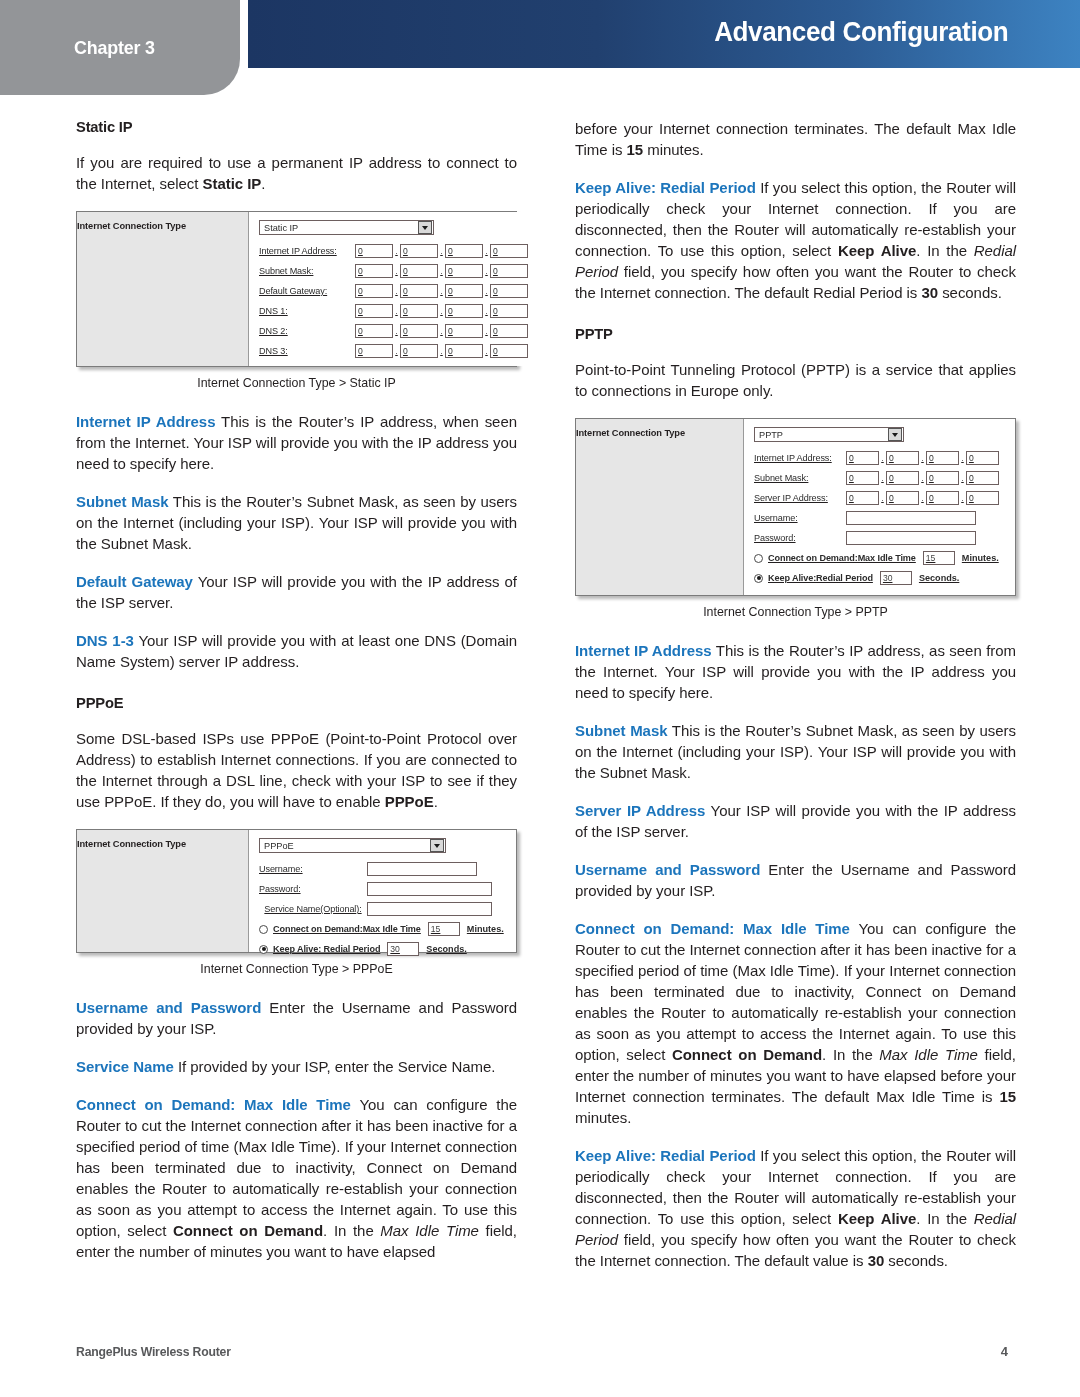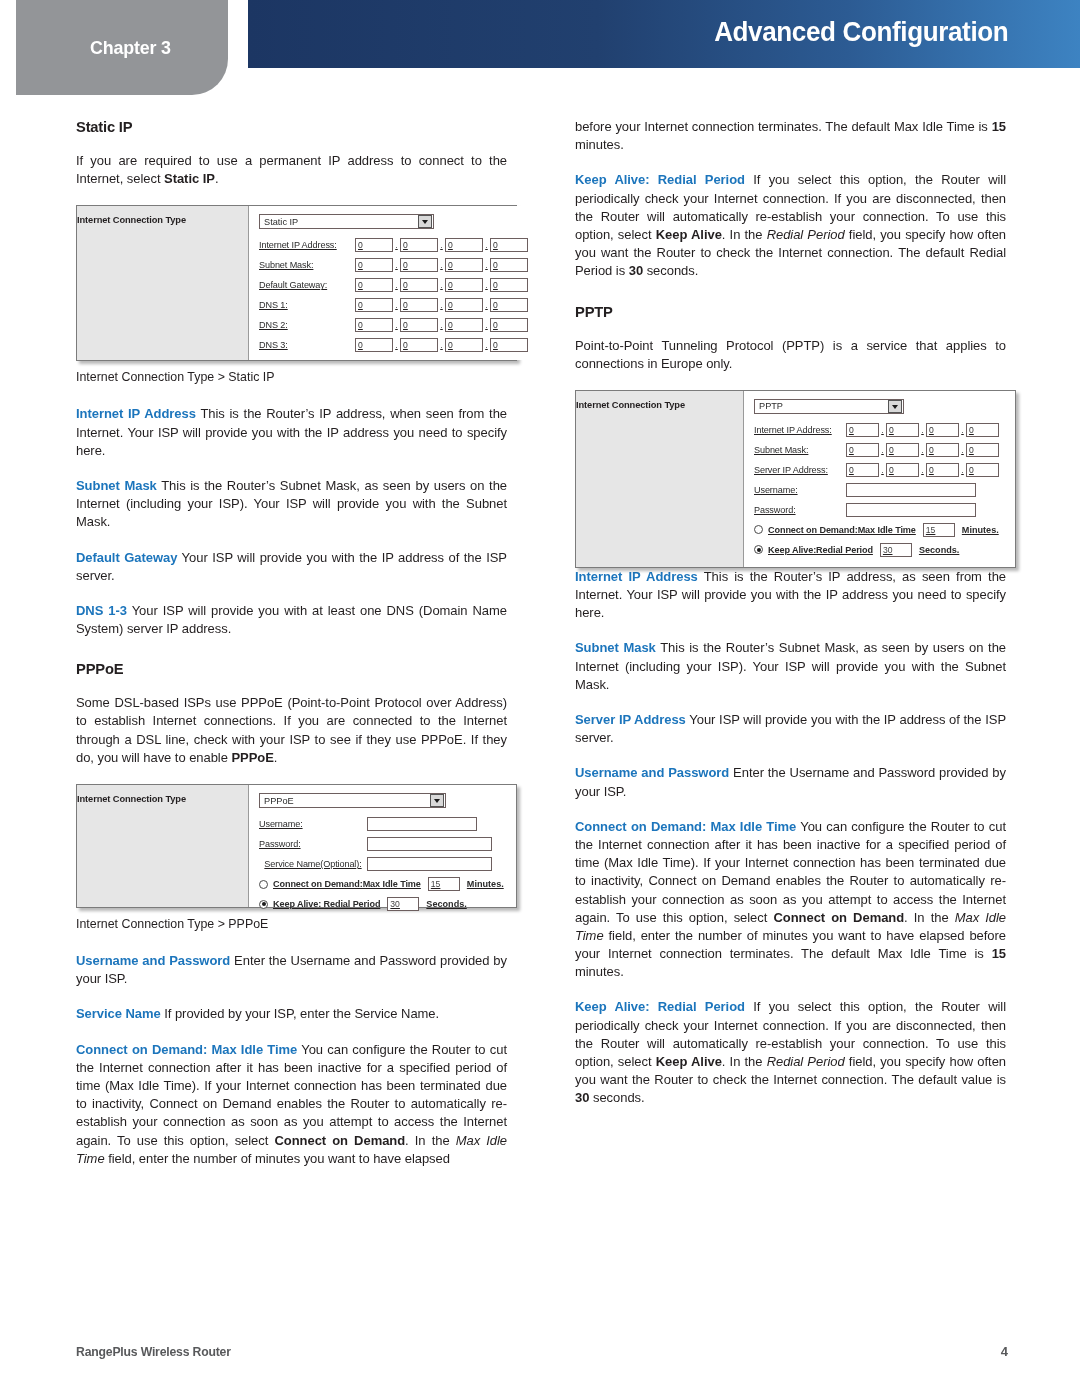--- a/index.html
+++ b/index.html
@@ -30,22 +30,22 @@
     font-size: 28px;
     font-weight: bold;
     color: #ffffff;
     letter-spacing: -0.4px;
     font-family: "Liberation Sans", sans-serif;
     transform: scaleX(0.93);
     transform-origin: right center;
     white-space: nowrap;
   }
   .chapter-tab {
-    position: absolute; top: 0; left: 16px;
-    width: 212px; height: 95px;
+    position: absolute; top: 0; left: 0;
+    width: 240px; height: 95px;
     background: #939598;
     border-bottom-right-radius: 36px;
   }
   .chapter-tab-label {
     position: absolute;
     left: 74px; top: 37px;
     font-size: 19px;
     font-weight: bold;
     color: #ffffff;
     letter-spacing: -0.2px;
@@ -68,38 +68,38 @@
     font-weight: bold;
     color: #231f20;
     margin: 0 0 16px 0;
     letter-spacing: -0.2px;
     transform: scaleX(0.95);
     transform-origin: left center;
   }
   h2.sec.spaced { margin-top: 22px; }
 
   p.body {
-    font-size: 13px;
+    font-size: 15px;
     line-height: 1.40;
-    margin: 0 10px 17px 0;
+    margin: 0 0 17px 0;
     text-align: justify;
     color: #231f20;
     letter-spacing: -0.05px;
   }
   p.body:last-child { margin-bottom: 0; }
   .lead {
     color: #1c75bc;
     font-weight: bold;
   }
   b { font-weight: bold; }
   i { font-style: italic; }
 
   .caption {
     font-size: 12.4px;
-    text-align: left;
+    text-align: center;
     color: #231f20;
     margin: 9px 0 21px 0;
   }
 
   
   .shot {
     position: relative;
     background: #ffffff;
     border: 1px solid #7b7b7b;
     box-shadow: 3px 3px 3px rgba(0,0,0,0.28);
@@ -472,20 +472,21 @@
         <span class="unit">Minutes.</span>
       </div>
       <div class="frow" style="margin-bottom:0;">
         <span class="radio on"></span>
         <span class="opt-text">Keep Alive:Redial Period</span>
         <span class="small-box">30</span>
         <span class="unit">Seconds.</span>
       </div>
     </div>
   </div>
+  <div class="caption">Internet Connection Type &gt; PPTP</div>
 
   <p class="body"><span class="lead">Internet IP Address</span><span>  This is the Router’s IP address, as seen from the Internet. Your ISP will provide you with the IP address you need to specify here.</span></p>
 
   <p class="body"><span class="lead">Subnet Mask</span><span>  This is the Router’s Subnet Mask, as seen by users on the Internet (including your ISP). Your ISP will provide you with the Subnet Mask.</span></p>
 
   <p class="body"><span class="lead">Server IP Address</span><span>  Your ISP will provide you with the IP address of the ISP server.</span></p>
 
   <p class="body"><span class="lead">Username and Password</span><span> Enter the Username and Password provided by your ISP.</span></p>
 
   <p class="body"><span class="lead">Connect on Demand: Max Idle Time</span><span>  You can configure the Router to cut the Internet connection after it has been inactive for a specified period of time (Max Idle Time). If your Internet connection has been terminated due to inactivity, Connect on Demand enables the Router to automatically re-establish your connection as soon as you attempt to access the Internet again. To use this option, select </span><b>Connect on Demand</b><span>. In the </span><i>Max Idle Time</i><span> field, enter the number of minutes you want to have elapsed before your Internet connection terminates. The default Max Idle Time is </span><b>15</b><span> minutes.</span></p>

